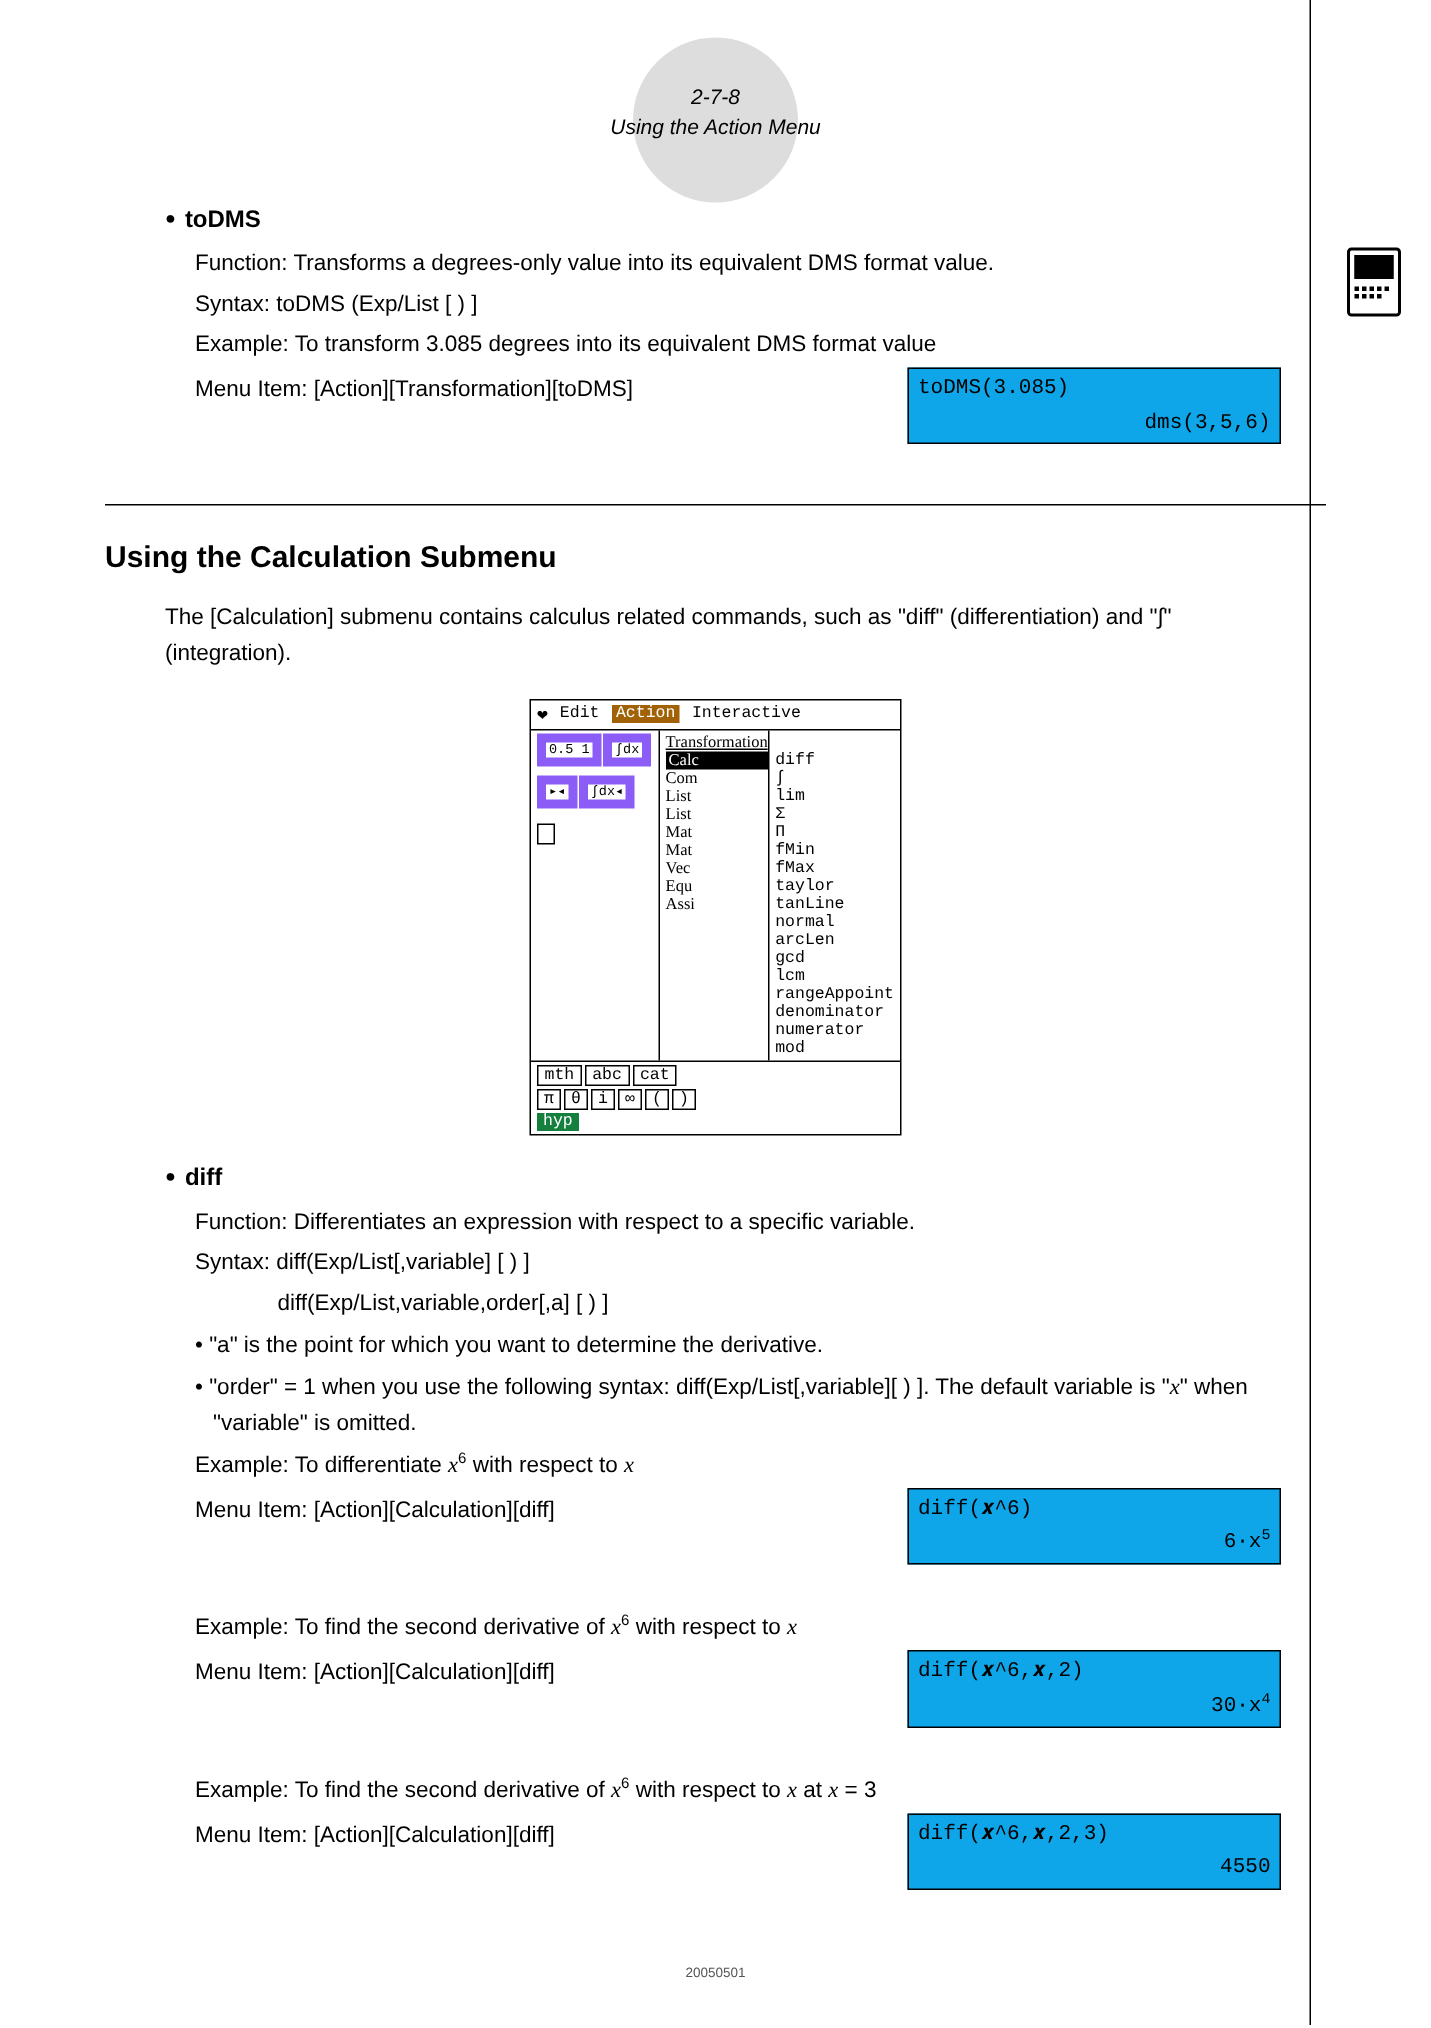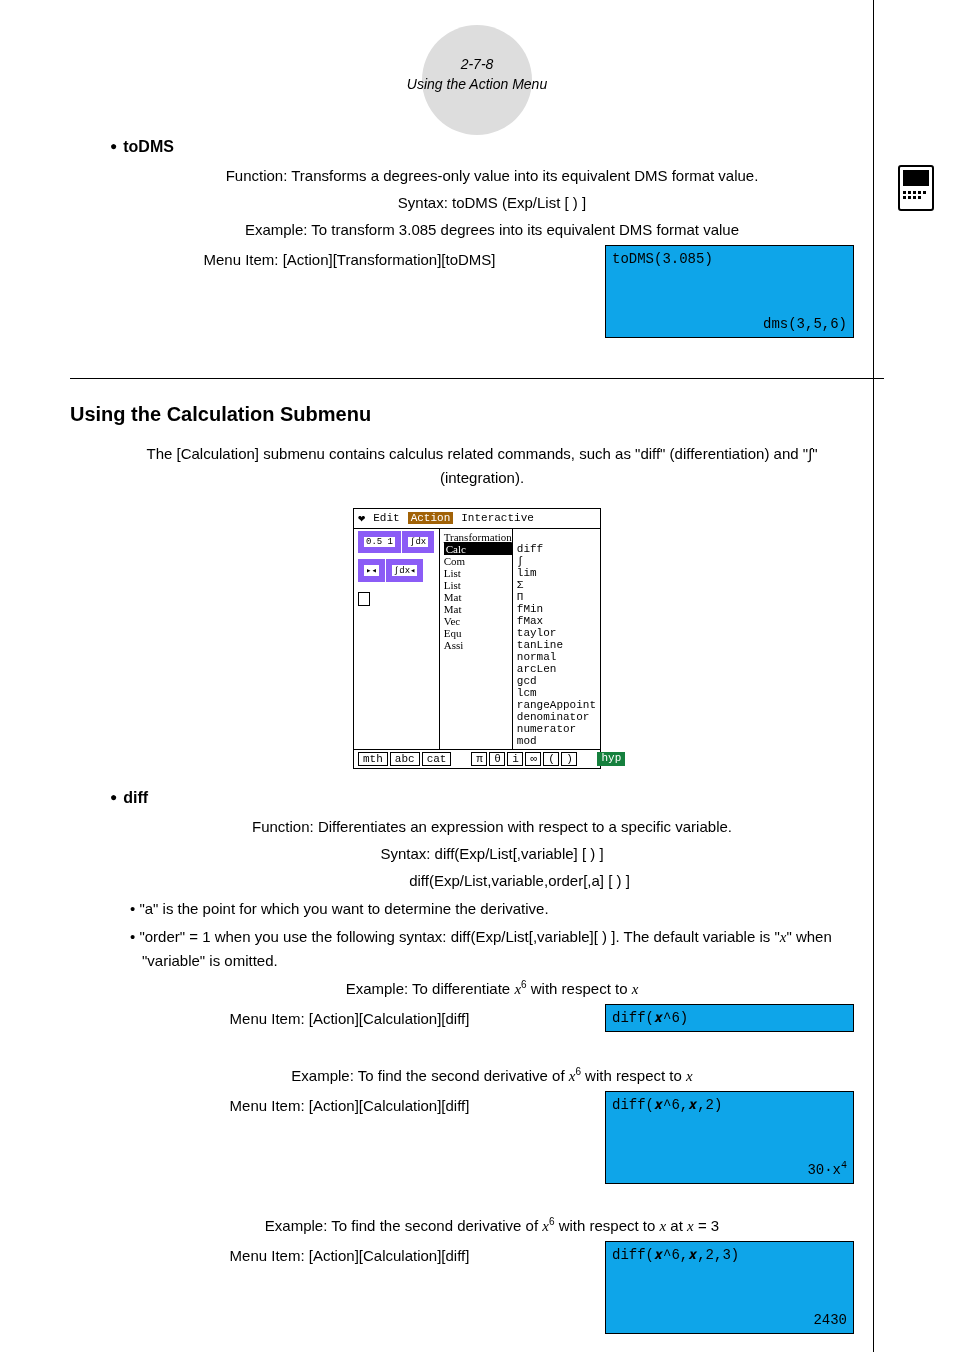--- a/index.html
+++ b/index.html
@@ -85,21 +85,21 @@
     content: "●";
     margin-right: 6px;
     font-size: 12px;
     vertical-align: 2px;
   }
   .body-text {
     margin-left: 60px;
     margin-right: 30px;
     line-height: 1.6;
   }
-  .body-text p { margin: 3px 0; text-align: center; }
+  .body-text p { margin: 3px 0; }
   .body-text .sub { margin-left: 55px; }
   .body-text ul { list-style: none; padding-left: 0; margin: 4px 0; }
   .body-text ul li { padding-left: 12px; text-indent: -12px; margin-bottom: 4px; }
   .body-text ul li::before { content: "• "; }
   .section-rule {
     border: 0;
     border-top: 1.5px solid #000;
     margin: 40px 0 24px 0;
   }
   .section-title {
@@ -110,21 +110,21 @@
   .calc-display {
     border: 1.5px solid #000;
     font-family: "Courier New", monospace;
     font-size: 14px;
     padding: 2px 6px;
     margin-left: auto;
     width: 235px;
     background: #0ea5e9;
   }
   .calc-display .left { text-align: left; }
-  .calc-display .right { text-align: right; margin-top: 42px; }
+  .calc-display .right { text-align: right; }
   .row-with-display {
     display: flex;
     align-items: flex-start;
     gap: 36px;
   }
   .row-with-display .txt { flex: 1; }
   .menu-screenshot {
     display: block;
     margin: 18px auto 20px auto;
     border: 1.5px solid #000;
@@ -172,21 +172,22 @@
   .menu-screenshot .right-pane {
     flex: 1;
     display: flex;
     flex-direction: column;
     padding: 2px 4px;
   }
   .menu-screenshot .bottom {
     border-top: 1px solid #000;
     padding: 2px 4px;
     display: flex;
-    gap: 20px;
+    flex-direction: column;
+    gap: 2px;
   }
   .menu-screenshot .bottom .tabs { display: flex; gap: 2px; }
   .menu-screenshot .bottom .tabs span { border: 1px solid #000; padding: 0 4px; }
   .menu-screenshot .bottom .keys { display: flex; gap: 2px; }
   .menu-screenshot .bottom .keys span { border: 1px solid #000; width: 14px; text-align: center; }
   .menu-screenshot .bottom .hyp { background: #15803d; color: #fff; padding: 0 4px; display: inline-block; width: fit-content; }
   .footer {
     text-align: center;
     font-size: 9px;
     margin-top: 50px;
@@ -330,20 +331,21 @@
       <li><span>"order" = 1 when you use the following syntax: diff(Exp/List[,variable][ ) ]. The default variable is "</span><span class="ital">x</span><span>" when "variable" is omitted.</span></li>
     </ul>
 
     <p><span>Example: To differentiate </span><span class="ital">x</span><sup>6</sup><span> with respect to </span><span class="ital">x</span></p>
     <div class="row-with-display">
       <div class="txt">
           <p>Menu Item: [Action][Calculation][diff]</p>
         </div>
       <div class="calc-display">
         <div class="left">diff(𝒙^6)</div>
+        <div class="right mono-super"><span>6·x</span><sup>5</sup></div>
       </div>
     </div>
 
     <p style="margin-top:30px;"><span>Example: To find the second derivative of </span><span class="ital">x</span><sup>6</sup><span> with respect to </span><span class="ital">x</span></p>
     <div class="row-with-display">
       <div class="txt">
           <p>Menu Item: [Action][Calculation][diff]</p>
         </div>
       <div class="calc-display">
         <div class="left">diff(𝒙^6,𝒙,2)</div>
@@ -351,19 +353,19 @@
       </div>
     </div>
 
     <p style="margin-top:30px;"><span>Example: To find the second derivative of </span><span class="ital">x</span><sup>6</sup><span> with respect to </span><span class="ital">x</span><span> at </span><span class="ital">x</span><span> = 3</span></p>
     <div class="row-with-display">
       <div class="txt">
           <p>Menu Item: [Action][Calculation][diff]</p>
         </div>
       <div class="calc-display">
         <div class="left">diff(𝒙^6,𝒙,2,3)</div>
-        <div class="right">2430</div>
+        <div class="right">4550</div>
       </div>
     </div>
   </div>
 
   <div class="footer">20050501</div>
 </div>
 
 </body></html>

